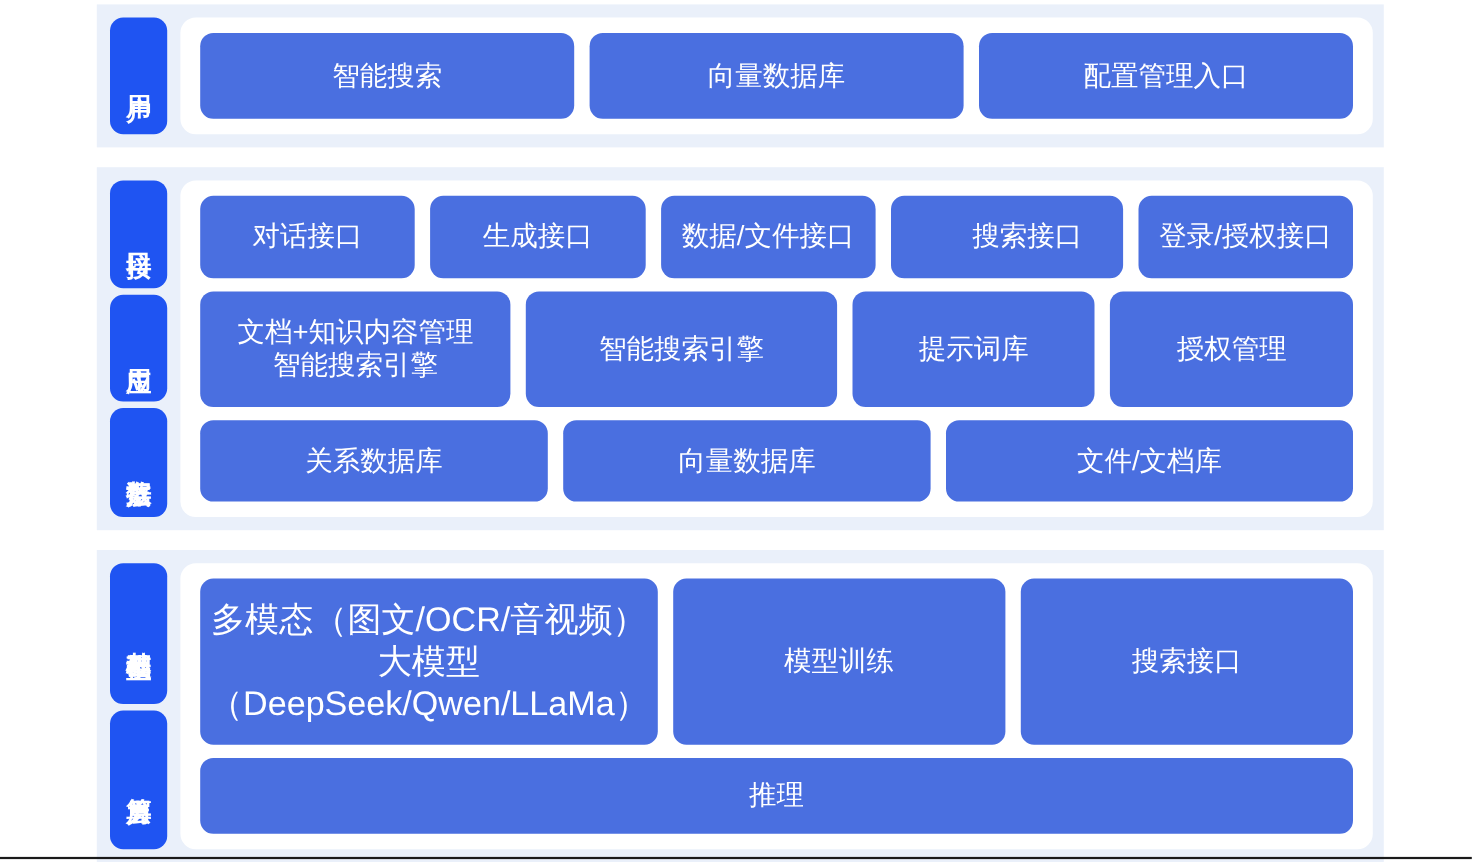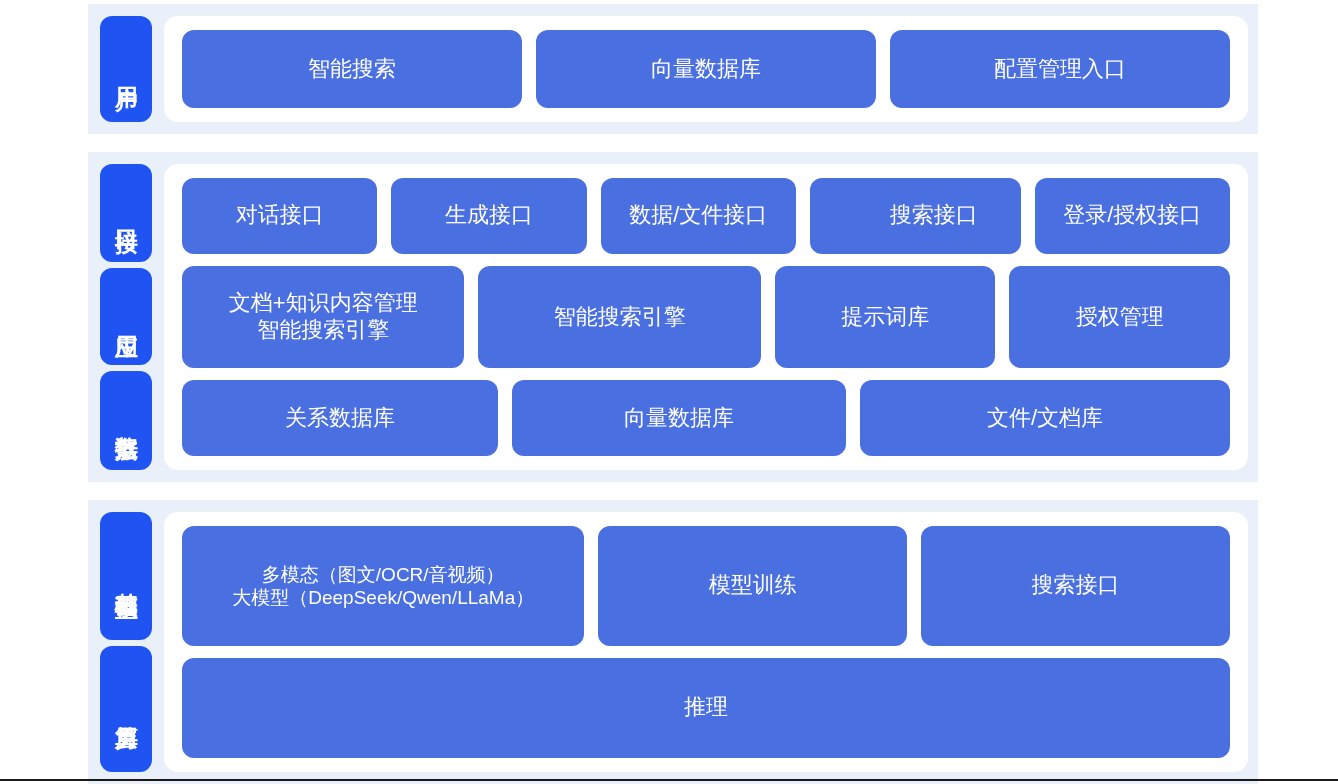--- a/index.html
+++ b/index.html
@@ -95,28 +95,28 @@
   }
 
   .box {
     background: #4a6fe0;
     border-radius: 12px;
     color: #ffffff;
     display: flex;
     align-items: center;
     justify-content: center;
     text-align: center;
-    font-size: 22px;
+    font-size: 25px;
     line-height: 1.22;
     box-sizing: border-box;
     padding: 4px 8px;
     white-space: pre-line;
   }
 
-  .box.small { font-size: 19px; }
+  .box.small { font-size: 31px; }
 
   
   .hairline {
     position: absolute;
     left: 0;
     top: 779px;
     width: 1338px;
     height: 2px;
     background: #1a1a1a;
   }

